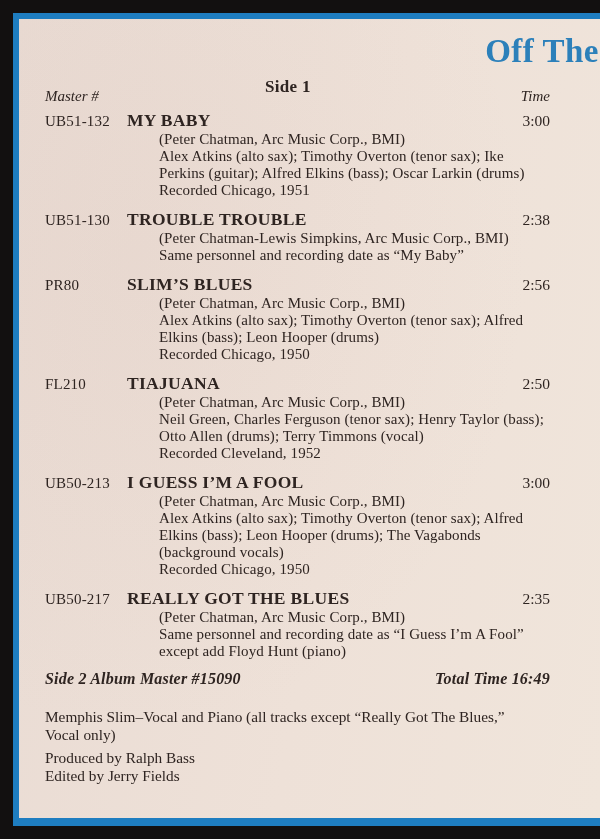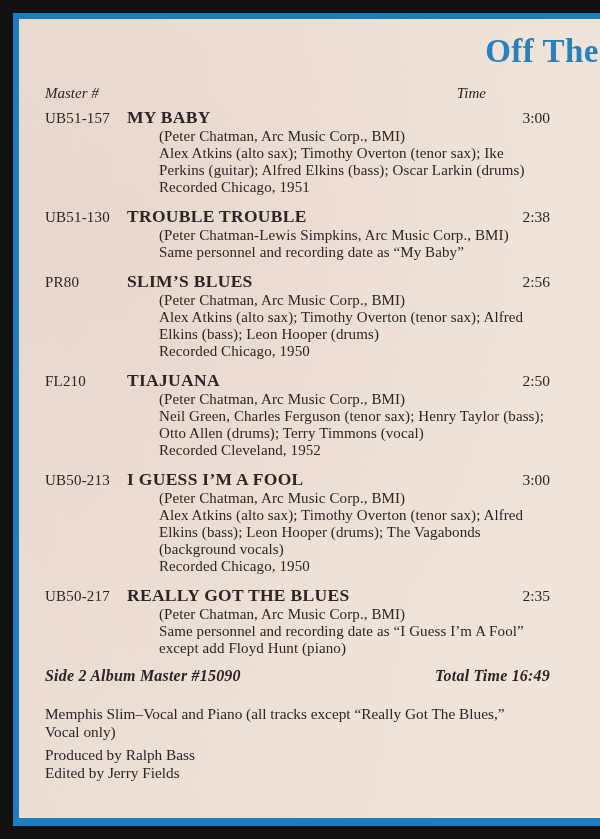--- a/index.html
+++ b/index.html
@@ -86,26 +86,29 @@
 </head>
 <body>
 
 <div class="cover">
   <div class="brand">Off The</div>
 
   <div class="sheet">
 
     <div class="head-row">
       <div class="master-col-label">Master #</div>
+      <div class="side-cell">
+        <span class="side-label">Side 1</span>
+      </div>
       <div class="time-col-label">Time</div>
     </div>
 
     <div class="track-list">
   <div class="track">
-    <div class="track-master">UB51-157</div>
+    <div class="track-master">UB51-132</div>
     <div class="track-title">MY BABY</div>
     <div class="track-time">3:00</div>
     <div class="track-credits">
             <div class="credit-line">(Peter Chatman, Arc Music Corp., BMI)</div>
             <div class="credit-line">Alex Atkins (alto sax); Timothy Overton (tenor sax); Ike</div>
             <div class="credit-line">Perkins (guitar); Alfred Elkins (bass); Oscar Larkin (drums)</div>
             <div class="credit-line">Recorded Chicago, 1951</div>
           </div>
   </div>
 

